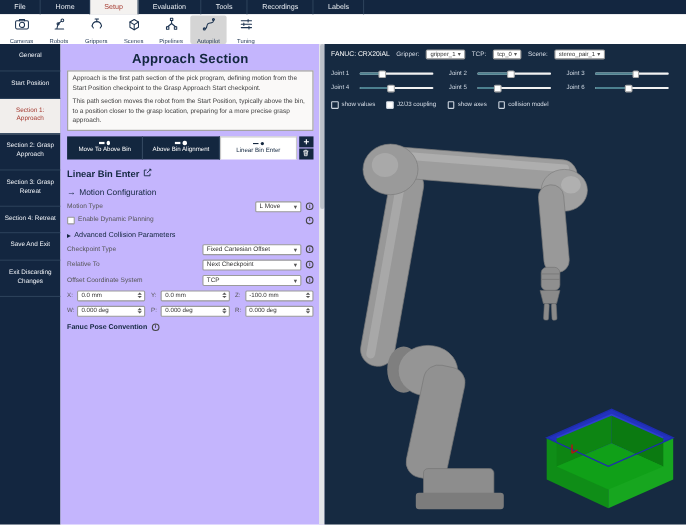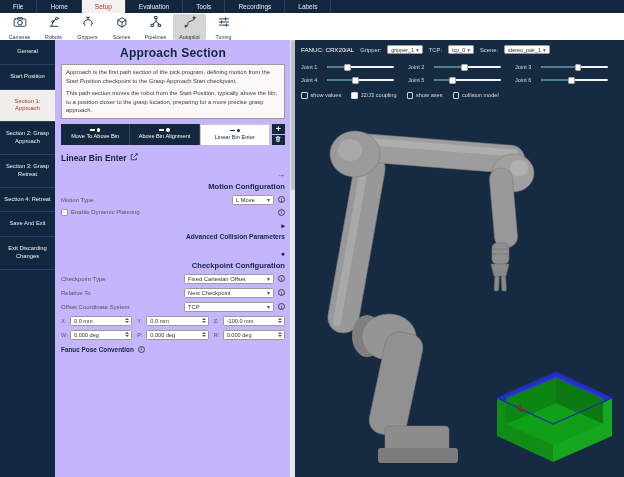--- a/index.html
+++ b/index.html
@@ -42,21 +42,21 @@
   .dashdot .dot { width:3.6px; height:3.6px; border-radius:50%; background:currentColor; }
   .tab-label { font-size:5.6px; white-space:nowrap; }
   .tab-actions { width:13px; display:flex; flex-direction:column; margin-left:2px; gap:1px; }
   .tab-btn { flex:1; background:#13273f; color:#fff; display:flex; align-items:center; justify-content:center; font-size:9px; font-weight:bold; cursor:pointer; }
   .tab-btn svg { width:8px; height:8px; stroke:#fff; fill:none; stroke-width:0.9; }
 
   .cp-title { display:flex; align-items:center; gap:3px; margin-top:8px; }
   .cp-title span { font-size:8.5px; font-weight:bold; color:#13273f; }
   .edit-icon svg { width:8px; height:8px; stroke:#13273f; fill:none; stroke-width:1; }
 
-  .sec-head { display:flex; align-items:flex-end; gap:3px; margin-top:7px; font-size:7.6px; font-weight:bold; color:#13273f;flex-direction:column; }
+  .sec-head { display:flex; align-items:center; gap:3px; margin-top:7px; font-size:7.6px; font-weight:normal; color:#13273f; }
   .icon-arrow::after { content:"\2192"; font-size:8px; font-weight:bold; color:#13273f; }
   .icon-bullet::after { content:"\25CF"; font-size:7px; color:#13273f; }
   .icon-tri::after { content:"\25B8"; font-size:7px; color:#13273f; }
 
   .field-row { display:flex; align-items:center; margin-top:4px; }
   .field-label { font-size:6px; color:#555; flex:1; }
   .select { background:#fff; border:1px solid #9b9b9b; border-radius:1.5px; height:10px; display:flex; align-items:center; padding:0 3px; font-size:5.8px; color:#333; justify-content:space-between; cursor:pointer; }
   .select .caret::after { content:"\25BE"; font-size:6px; color:#555; margin-left:3px; }
   .w-small { width:42px; }
   .w-big { width:90px; }
@@ -260,24 +260,20 @@
         <span class="checkbox"></span>
         <span class="check-label">Enable Dynamic Planning</span>
         <span class="info"></span>
       </div>
 
       <div class="sec-head" style="font-size:6.6px; margin-top:6px;">
         <span class="icon-tri"></span>
         <span>Advanced Collision Parameters</span>
       </div>
 
-      <div class="sec-head" style="margin-top:9px;">
-        <span class="icon-bullet"></span>
-        <span>Checkpoint Configuration</span>
-      </div>
 
       <div class="field-row">
         <span class="field-label">Checkpoint Type</span>
         <div class="select w-big">
           <span>Fixed Cartesian Offset</span>
             <span class="caret"></span>
         </div>
         <span class="info"></span>
       </div>
       <div class="field-row">

